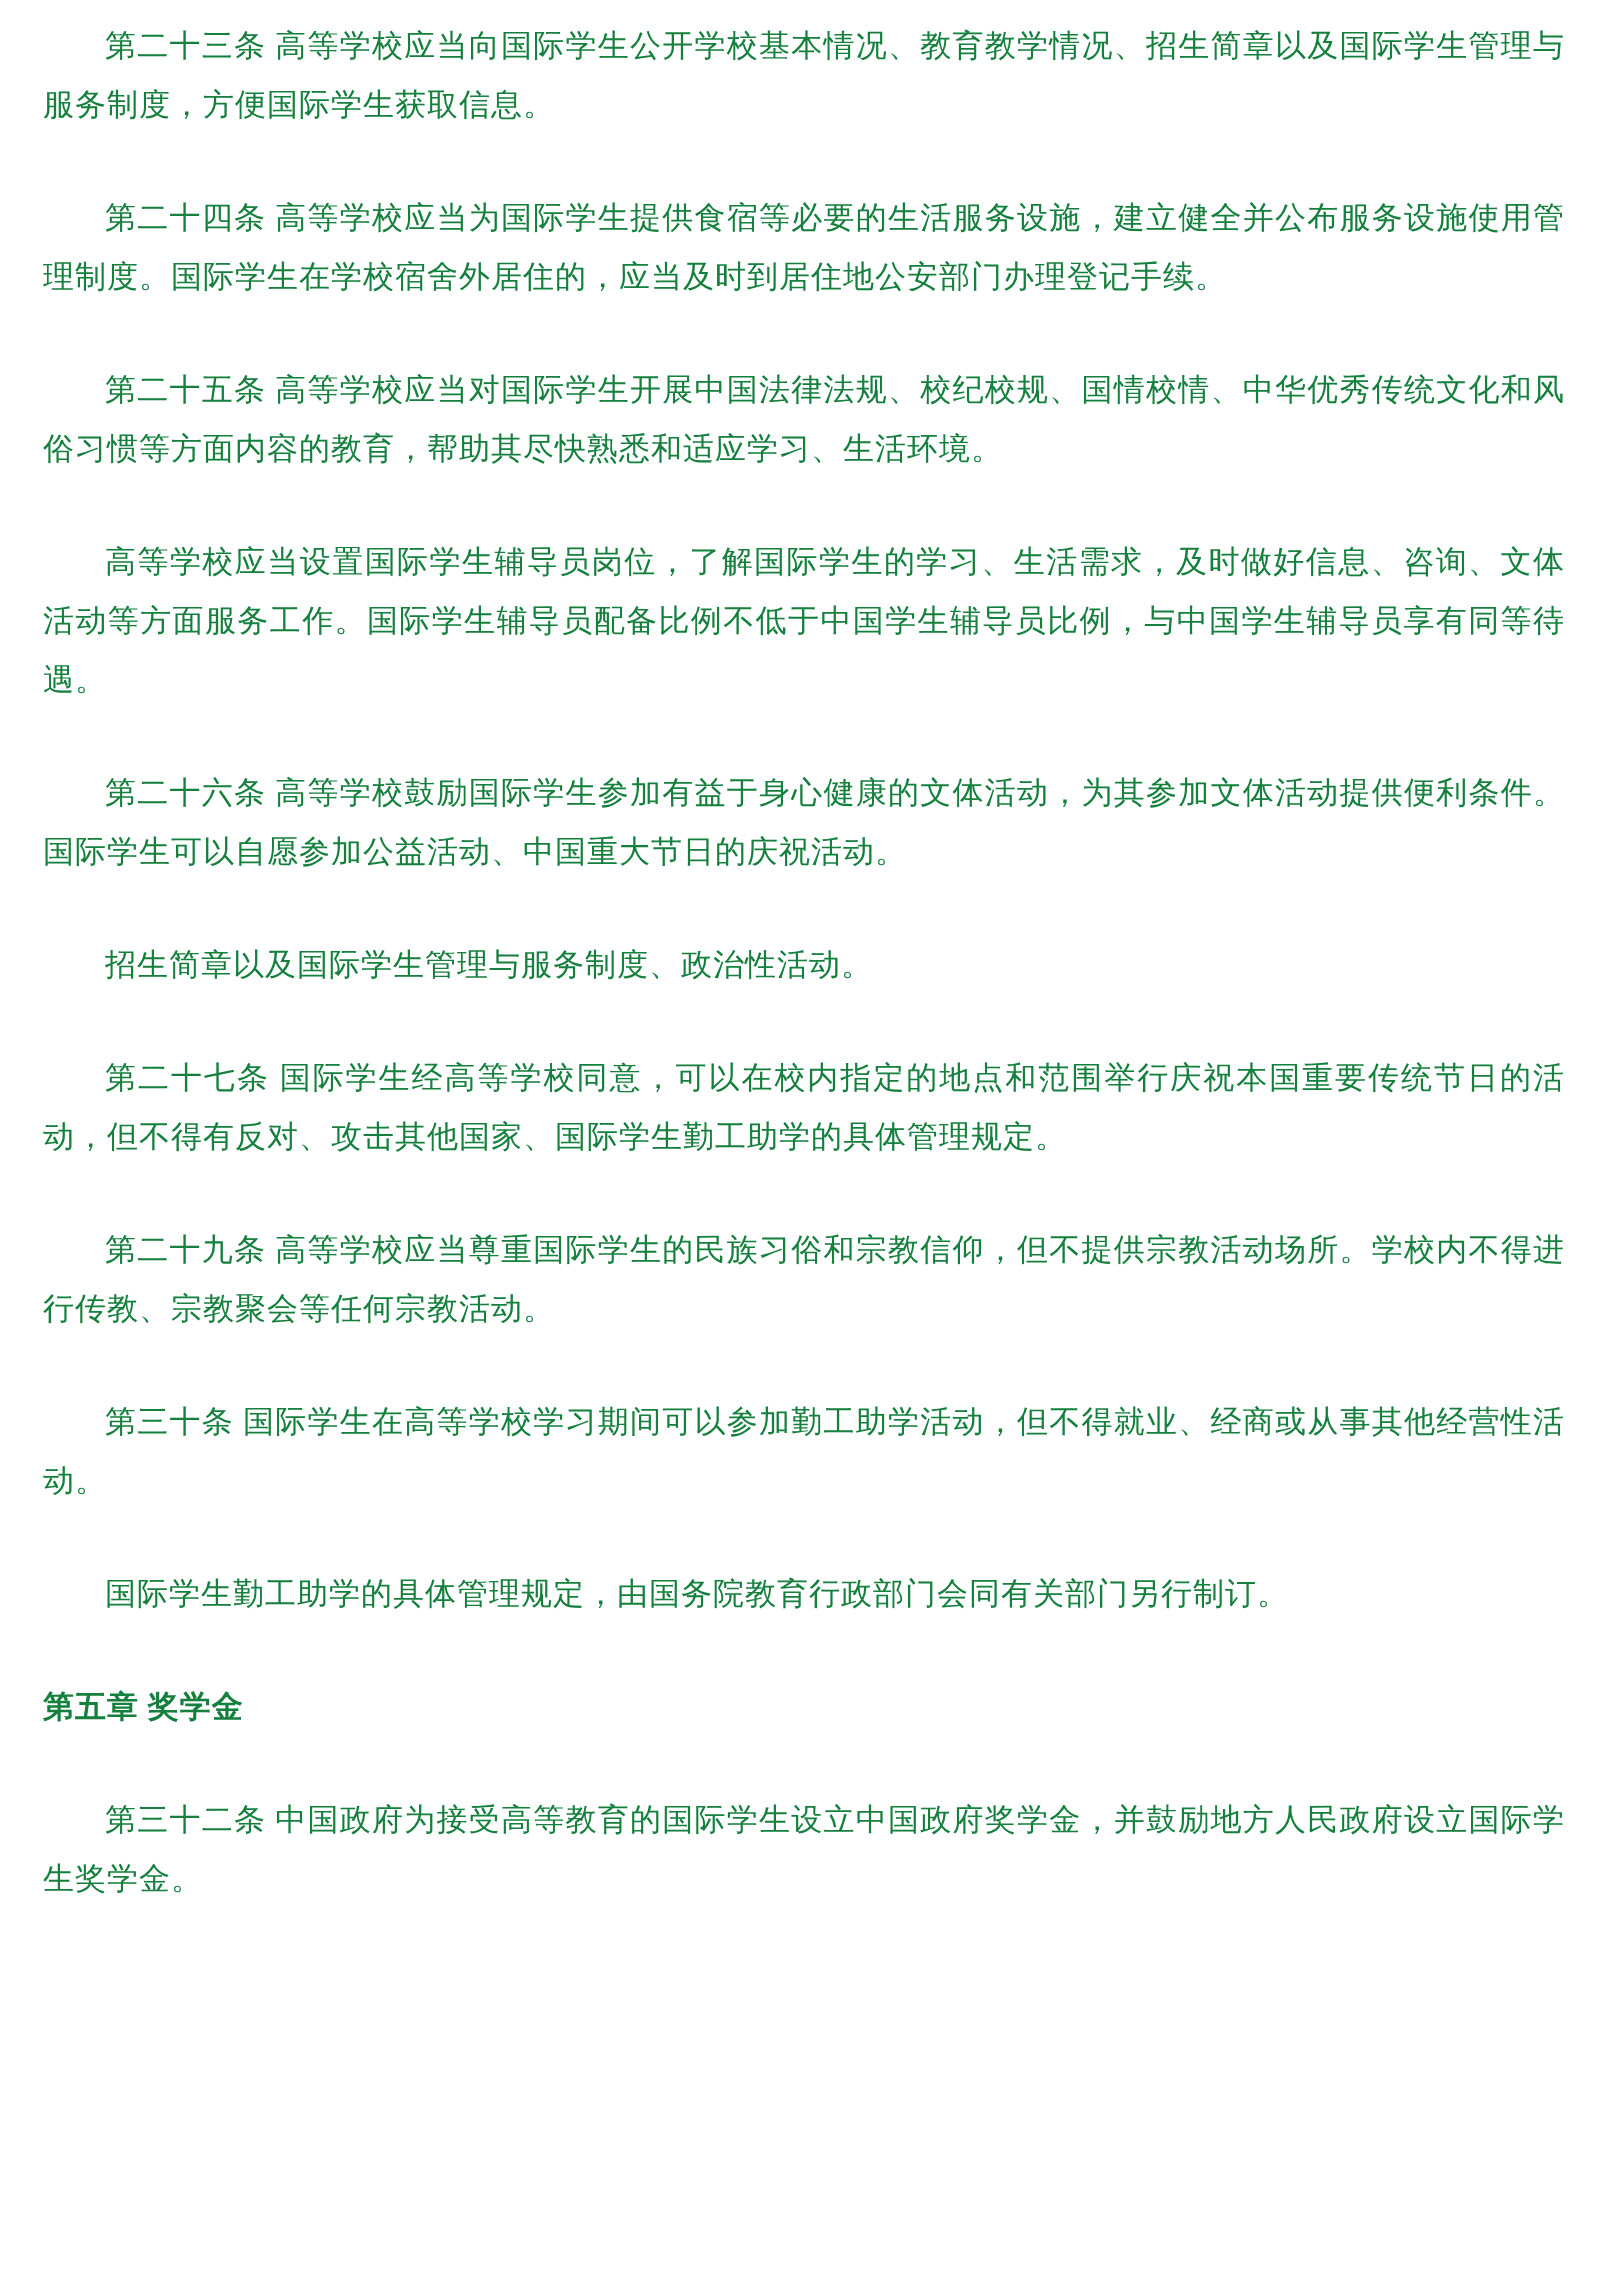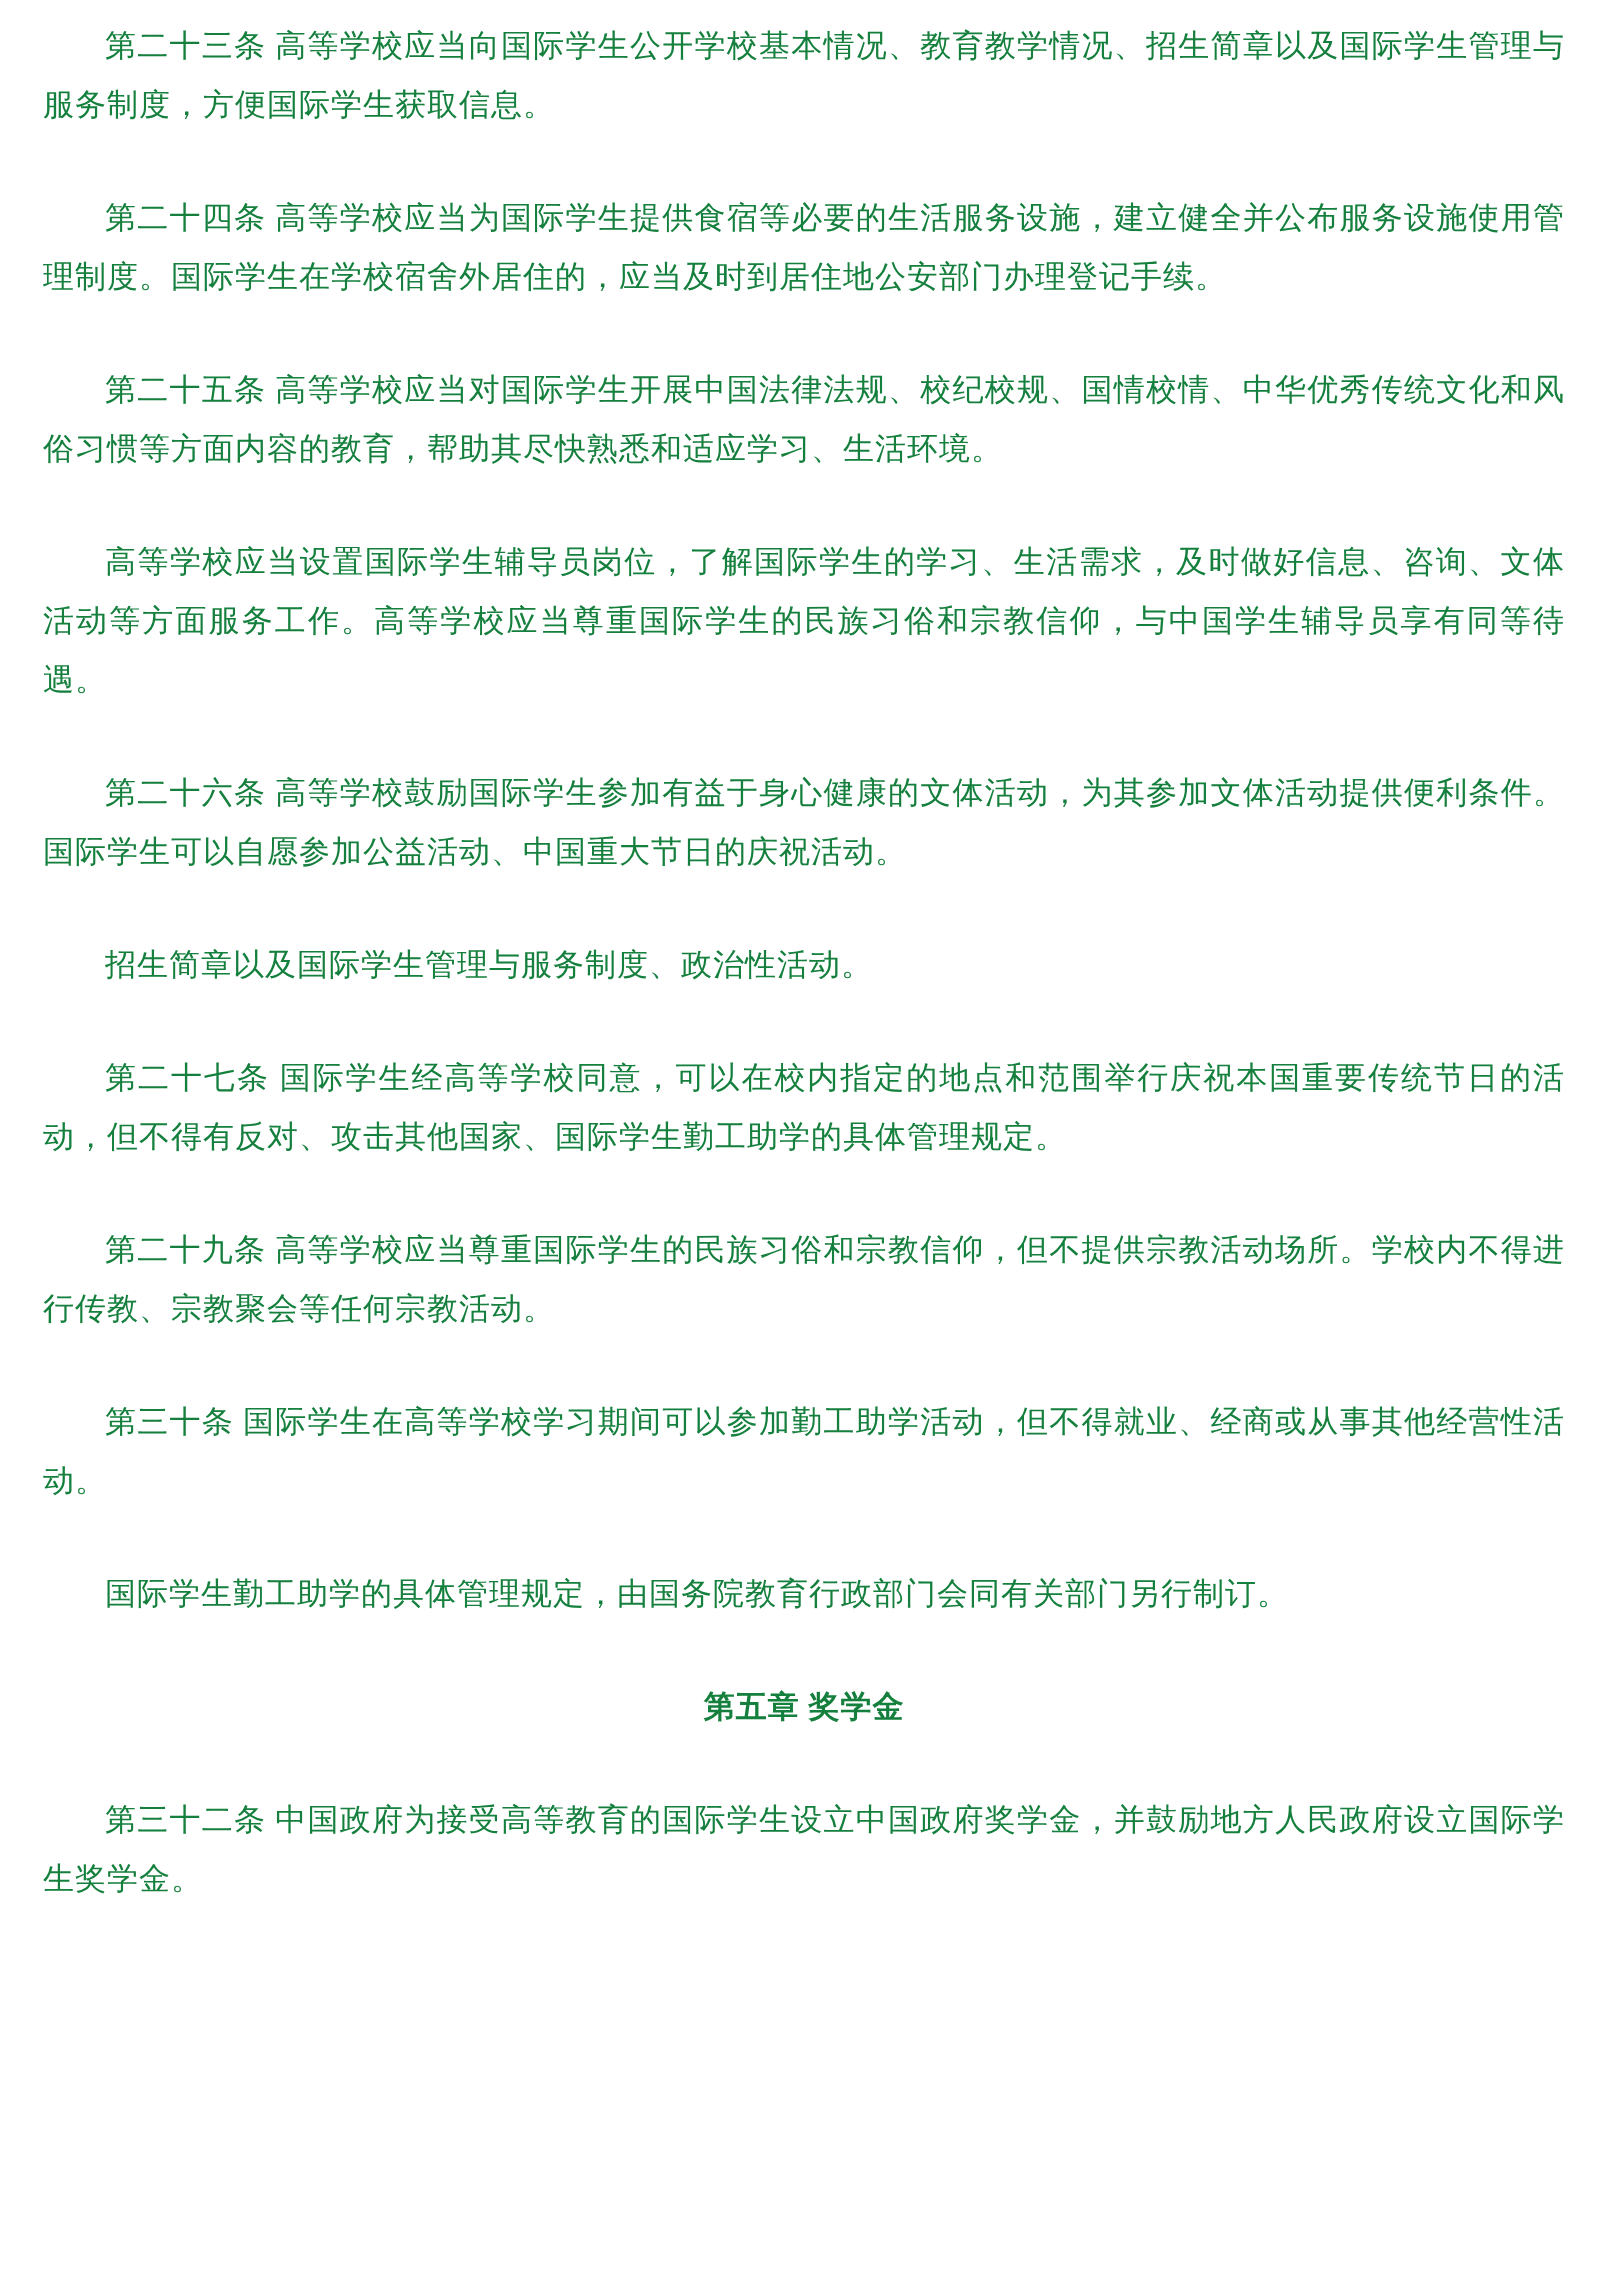--- a/index.html
+++ b/index.html
@@ -26,35 +26,35 @@
     margin: 0 0 54px 0;
     line-height: 59px;
     text-align: justify;
     text-indent: 2em;
     letter-spacing: 1px;
     font-weight: 400;
   }
   .chapter-heading {
     margin: 0 0 54px 0;
     line-height: 59px;
-    text-align: center;
+    text-align: left;
     text-indent: 0;
     font-size: 31px;
     letter-spacing: 1px;
     font-weight: 700;
   }
 </style>
 </head>
 <body style="background: rgb(255, 255, 255);">
 
 <div class="page" style="color: #15803d; background: rgb(255, 255, 255);">
   <p class="body-para">第二十三条 高等学校应当向国际学生公开学校基本情况、教育教学情况、招生简章以及国际学生管理与服务制度，方便国际学生获取信息。</p>
   <p class="body-para">第二十四条 高等学校应当为国际学生提供食宿等必要的生活服务设施，建立健全并公布服务设施使用管理制度。国际学生在学校宿舍外居住的，应当及时到居住地公安部门办理登记手续。</p>
   <p class="body-para">第二十五条 高等学校应当对国际学生开展中国法律法规、校纪校规、国情校情、中华优秀传统文化和风俗习惯等方面内容的教育，帮助其尽快熟悉和适应学习、生活环境。</p>
-  <p class="body-para">高等学校应当设置国际学生辅导员岗位，了解国际学生的学习、生活需求，及时做好信息、咨询、文体活动等方面服务工作。高等学校应当尊重国际学生的民族习俗和宗教信仰，与中国学生辅导员享有同等待遇。</p>
+  <p class="body-para">高等学校应当设置国际学生辅导员岗位，了解国际学生的学习、生活需求，及时做好信息、咨询、文体活动等方面服务工作。国际学生辅导员配备比例不低于中国学生辅导员比例，与中国学生辅导员享有同等待遇。</p>
   <p class="body-para">第二十六条 高等学校鼓励国际学生参加有益于身心健康的文体活动，为其参加文体活动提供便利条件。国际学生可以自愿参加公益活动、中国重大节日的庆祝活动。</p>
   <p class="body-para">招生简章以及国际学生管理与服务制度、政治性活动。</p>
   <p class="body-para">第二十七条 国际学生经高等学校同意，可以在校内指定的地点和范围举行庆祝本国重要传统节日的活动，但不得有反对、攻击其他国家、国际学生勤工助学的具体管理规定。</p>
   <p class="body-para">第二十九条 高等学校应当尊重国际学生的民族习俗和宗教信仰，但不提供宗教活动场所。学校内不得进行传教、宗教聚会等任何宗教活动。</p>
   <p class="body-para">第三十条 国际学生在高等学校学习期间可以参加勤工助学活动，但不得就业、经商或从事其他经营性活动。</p>
   <p class="body-para">国际学生勤工助学的具体管理规定，由国务院教育行政部门会同有关部门另行制订。</p>
   <h2 class="body-para chapter-heading">第五章 奖学金</h2>
   <p class="body-para">第三十二条 中国政府为接受高等教育的国际学生设立中国政府奖学金，并鼓励地方人民政府设立国际学生奖学金。</p>
 </div>
 

